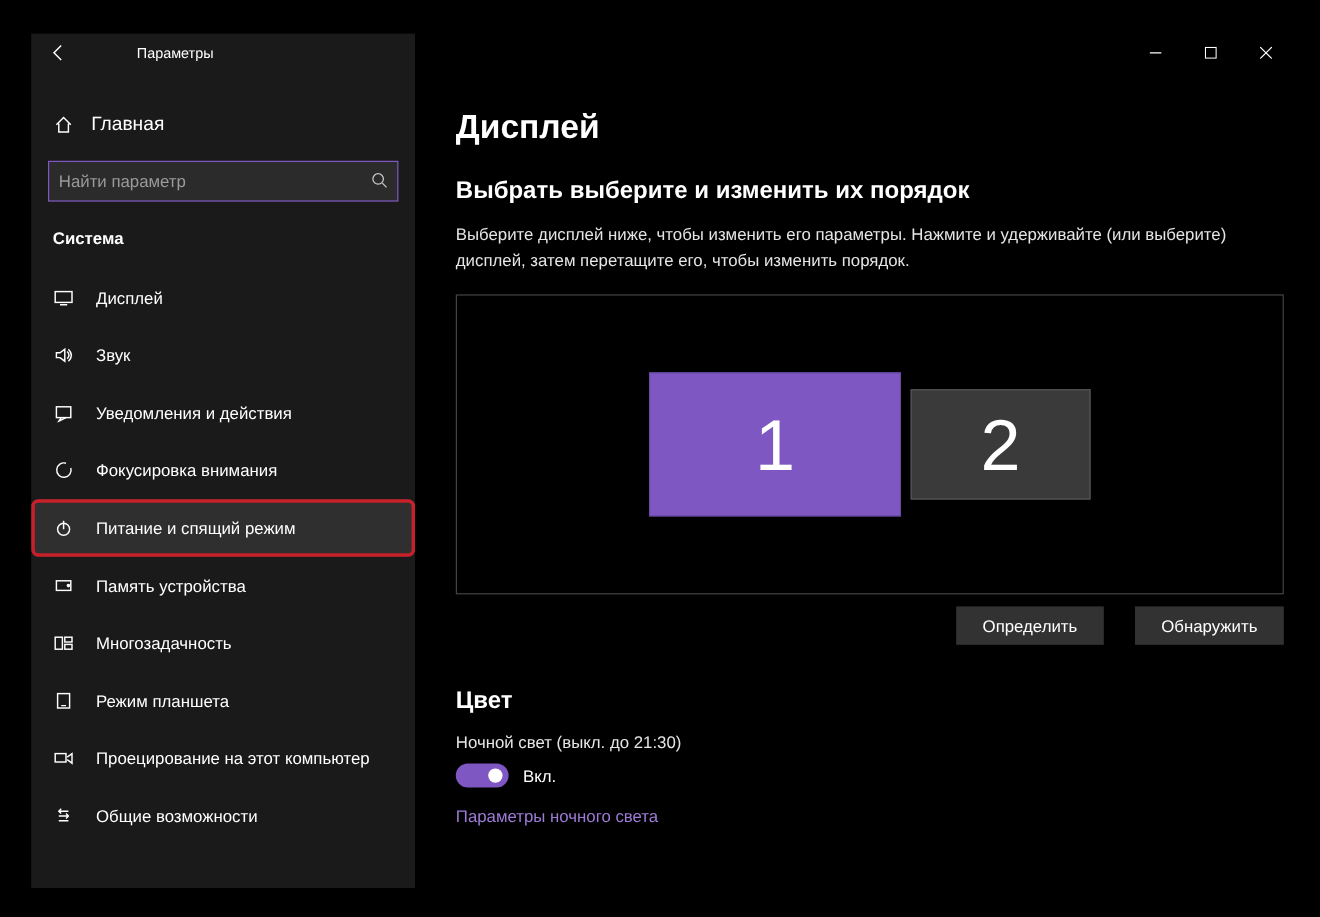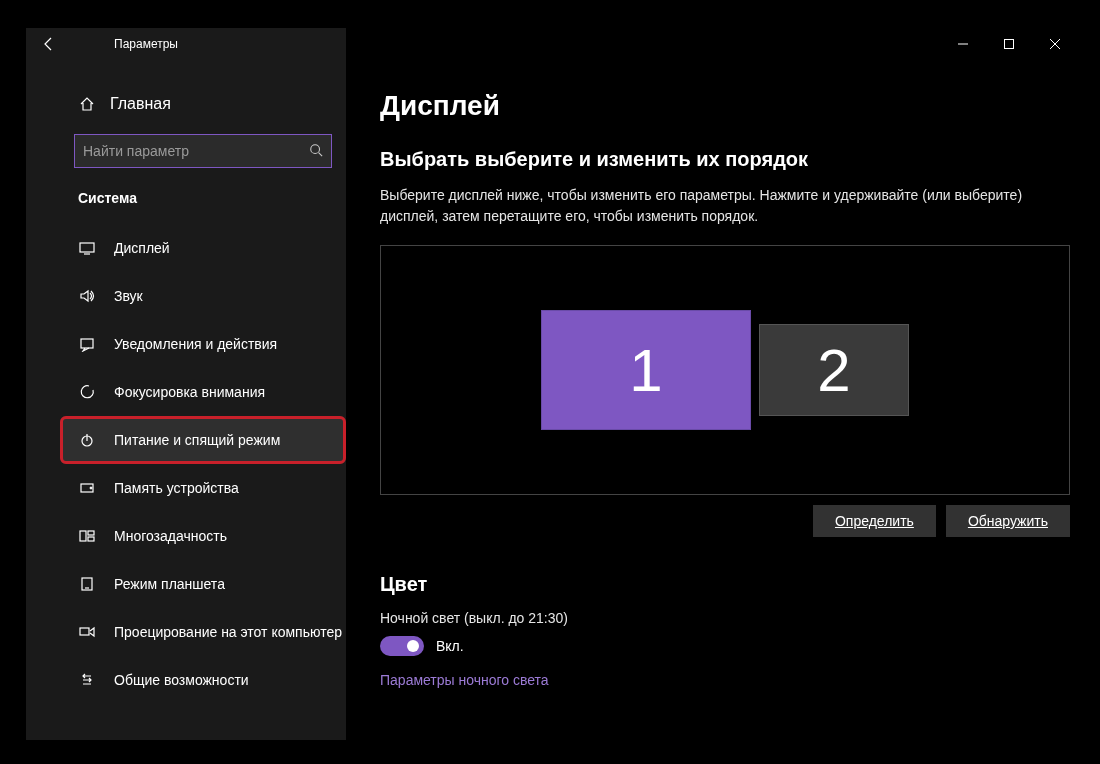--- a/index.html
+++ b/index.html
@@ -19,21 +19,21 @@
   .win-title { color: #fff; font-size: 12px; padding-left: 10px; }
   .win-controls {
     position: absolute; right: 0; top: 0; display: flex; height: 32px;
   }
   .win-ctrl {
     width: 46px; height: 32px; display: flex; align-items: center; justify-content: center;
     color: #fff; cursor: pointer; font-size: 10px;
   }
   .sidebar {
     width: 320px; background: #1a1a1a; padding-top: 56px; height: 100%;
-    display: flex; flex-direction: column; padding-left: 34px;
+    display: flex; flex-direction: column;
   }
   .home-row {
     display: flex; align-items: center; height: 40px; padding-left: 18px; color: #fff;
     cursor: pointer; gap: 14px;
   }
   .search-box {
     margin: 10px 14px 12px 14px; height: 34px; border: 1px solid #7e57c2;
     background: #2b2b2b; display: flex; align-items: center; padding: 0 8px;
     color: #aaa; position: relative;
   }
@@ -68,23 +68,22 @@
     border: 1px solid #444; width: 690px; height: 250px; background: #000;
     display: flex; align-items: center; justify-content: center; gap: 8px;
   }
   .monitor {
     border: 1px solid #555; display: flex; align-items: center; justify-content: center;
     color: #fff; font-size: 60px; font-weight: 300;
   }
   .monitor.primary { background: #7e57c2; border-color: #6a4ba8; width: 210px; height: 120px; }
   .monitor.secondary { background: #3a3a3a; width: 150px; height: 92px; }
   .display-buttons {
-    width: 690px; display: flex; justify-content: flex-end; gap: 10px; margin-top: 10px;
+    width: 690px; display: flex; justify-content: flex-end; gap: 26px; margin-top: 10px;
     margin-bottom: 36px;
-    text-decoration: underline;
   }
   .d-btn {
     background: #323232; color: #fff; border: none; font-size: 14px;
     padding: 8px 22px; cursor: pointer;
   }
   .section-label { font-size: 14px; color: #e6e6e6; margin-bottom: 10px; }
   .toggle-row { display: flex; align-items: center; gap: 12px; margin-bottom: 16px; }
   .toggle {
     width: 44px; height: 20px; border-radius: 10px; background: #7e57c2;
     position: relative; cursor: pointer;

